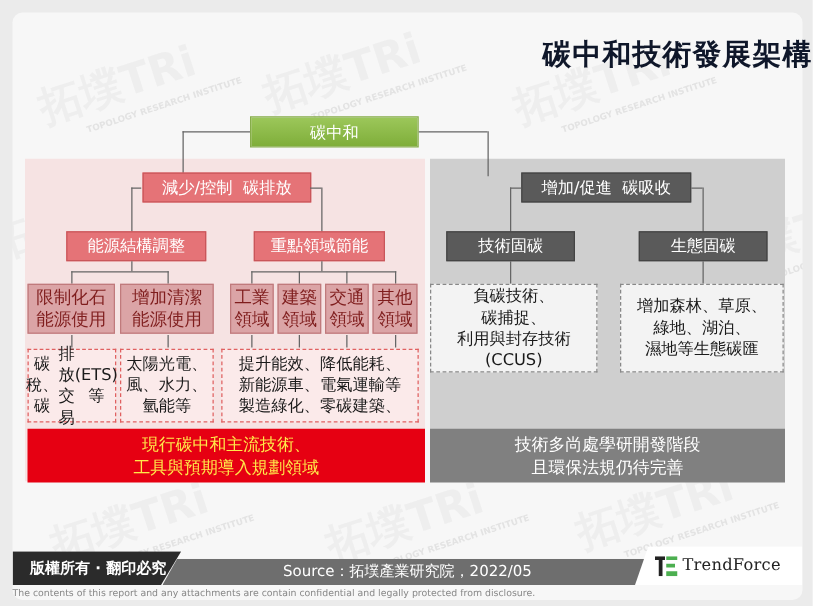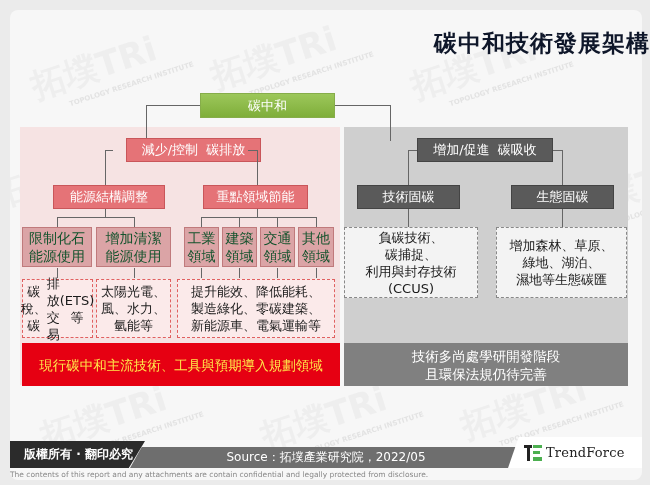--- a/index.html
+++ b/index.html
@@ -8,21 +8,21 @@
   .wm { position: absolute; color: rgba(200,200,200,0.18); font-weight: bold; font-size: 34px; transform: rotate(-18deg); white-space: nowrap; pointer-events: none; }
   .wm small { display: block; font-size: 7px; color: rgba(190,190,190,0.35); margin-left: 30px; }
   .title { position: absolute; left: 0; top: 28px; width: 650px; text-align: right; color: #0f172a; font-family: Liberation Serif, serif; font-size: 23px; font-weight: bold; letter-spacing: 1px; }
   .abs { position: absolute; }
   .box { position: absolute; display: flex; align-items: center; justify-content: center; text-align: center; }
   .green { background: linear-gradient(#9cc75a, #7fae3a); color: #fff; font-size: 13px; border: 1px solid #86ad4a; }
   .pinkpanel { background: #f6e3e3; }
   .graypanel { background: #cfcfcf; }
   .salmon { background: #e57377; color: #fff; font-size: 13px; border: 1px solid #c9565a; }
   .dkgray { background: #5a5a5a; color: #fff; font-size: 13px; border: 1px solid #444; }
-  .leaf { background: #dba4a6; color: #14532d; font-size: 12.5px; line-height: 16px; border: 1px solid #c07a7c; }
+  .leaf { background: #dba4a6; color: #7f1d1d; font-size: 12.5px; line-height: 16px; border: 1px solid #c07a7c; }
   .dashr { border: 1.2px dashed #e06060; background: #fbeaea; color: #1a1a1a; font-size: 12.5px; line-height: 17px; }
   .dashg { border: 1.2px dashed #888; background: #f3f3f3; color: #1a1a1a; font-size: 12.5px; line-height: 17px; }
   .redbar { background: #e60012; color: #ffe94a; font-size: 13.5px; line-height: 18px; }
   .graybar { background: #808080; color: #fff; font-size: 13.5px; line-height: 18px; }
   .line { position: absolute; background: #666; }
   .footer-left { position: absolute; left: 10px; top: 441px; width: 135px; height: 27px; background: #2b2b2b; color: #fff; font-size: 12px; font-weight: bold; display: flex; align-items: center; padding-left: 14px; clip-path: polygon(0 0, 100% 0, 88% 100%, 0 100%); }
   .footer-mid { position: absolute; left: 130px; top: 447px; width: 392px; height: 21px; background: #6e6e6e; color: #fff; font-size: 12px; display: flex; align-items: center; justify-content: center; clip-path: polygon(3% 0, 100% 0, 97% 100%, 0 100%); }
   .footer-right { position: absolute; left: 508px; top: 437px; width: 134px; height: 31px; background: #fff; clip-path: polygon(8% 0, 100% 0, 100% 100%, 0 100%); display: flex; align-items: center; padding-left: 16px; }
   .tf-text { font-family: "DejaVu Serif", serif; font-size: 13px; color: #222; letter-spacing: 0.2px; }
   .disclaimer { position: absolute; left: 10px; top: 470px; font-size: 7.5px; color: #888; }
@@ -49,21 +49,21 @@
 
 <div class="box green" style="left:200px;top:93px;width:135px;height:25px;">
     <span>碳中和</span>
   </div>
 
 <div class="line" style="left:146px;top:105px;width:54px;height:1px;"></div>
 <div class="line" style="left:146px;top:105px;width:1px;height:36px;"></div>
 <div class="line" style="left:335px;top:105px;width:55px;height:1px;"></div>
 <div class="line" style="left:390px;top:105px;width:1px;height:36px;"></div>
 
-<div class="box salmon" style="left:126px;top:138px;width:135px;height:24px;">
+<div class="box salmon" style="left:114px;top:138px;width:135px;height:24px;">
     <span style="white-space:pre;">減少/控制  碳排放</span>
   </div>
 <div class="line" style="left:105px;top:150px;width:8px;height:1px;"></div>
 <div class="line" style="left:105px;top:150px;width:1px;height:36px;"></div>
 <div class="line" style="left:248px;top:150px;width:9px;height:1px;"></div>
 <div class="line" style="left:257px;top:150px;width:1px;height:36px;"></div>
 
 <div class="box salmon" style="left:53px;top:185px;width:112px;height:24px;">
     <span>能源結構調整</span>
   </div>
@@ -120,25 +120,25 @@
   <span>排放交易</span>
   <span>(ETS)等</span>
 </div>
 <div class="box dashr" style="left:96px;top:279px;width:75px;height:59px;flex-direction:column;font-size:13px;">
   <span>太陽光電、</span>
   <span>風、水力、</span>
   <span>氫能等</span>
 </div>
 <div class="box dashr" style="left:177px;top:279px;width:158px;height:59px;flex-direction:column;font-size:13px;">
   <span>提升能效、降低能耗、</span>
+  <span>新能源車、電氣運輸等</span>
   <span>製造綠化、零碳建築、</span>
-  <span>新能源車、電氣運輸等</span>
 </div>
 
-<div class="box redbar" style="left:22px;top:343px;width:318px;height:43px;">
+<div class="box redbar" style="left:22px;top:343px;width:318px;height:43px;flex-direction:column;">
   <span>現行碳中和主流技術、</span>
   <span>工具與預期導入規劃領域</span>
 </div>
 
 <div class="box dkgray" style="left:417px;top:138px;width:136px;height:24px;">
     <span style="white-space:pre;">增加/促進  碳吸收</span>
   </div>
 <div class="line" style="left:408px;top:150px;width:9px;height:1px;"></div>
 <div class="line" style="left:408px;top:150px;width:1px;height:36px;"></div>
 <div class="line" style="left:553px;top:150px;width:9px;height:1px;"></div>

